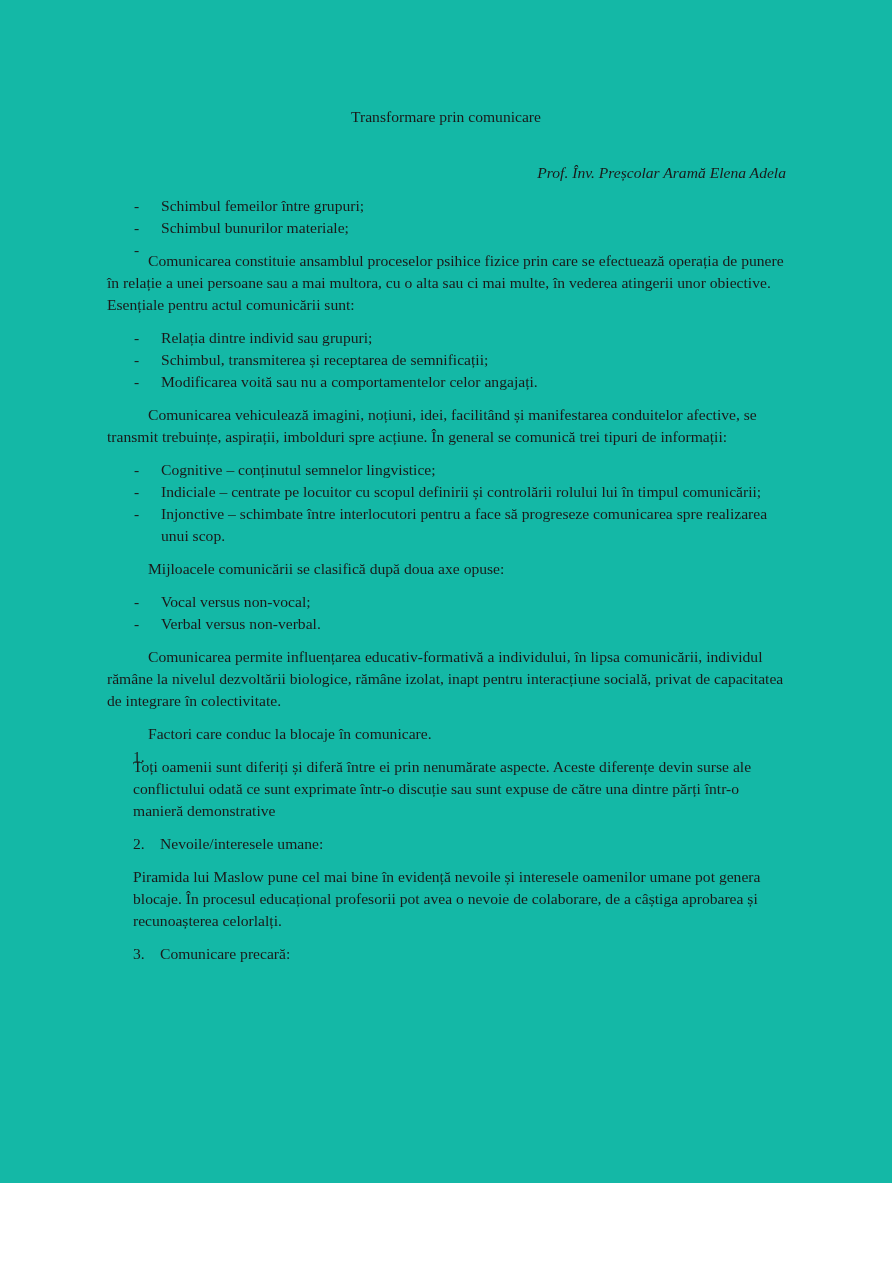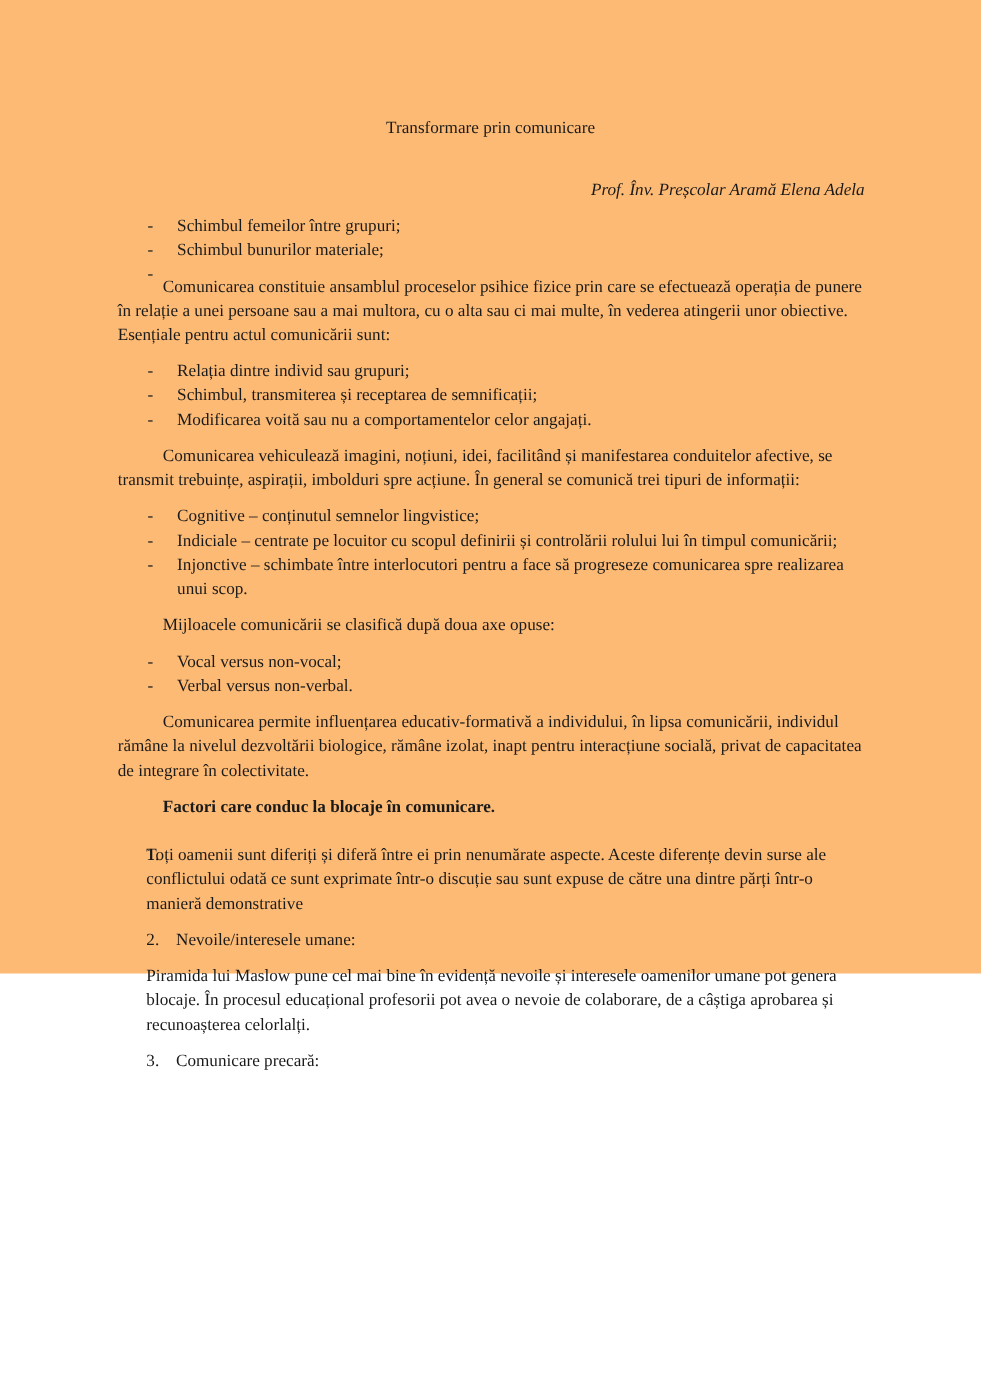--- a/index.html
+++ b/index.html
@@ -1,19 +1,19 @@
 <!DOCTYPE html>
 <html><head>
 <meta charset="utf-8">
 <style>
   html, body { margin: 0; padding: 0; background: #ffffff; }
   body { width: 892px; height: 1263px; overflow: hidden; position: relative; }
   .page {
-    position: absolute; left: 0; top: 0; width: 892px; height: 885px;
-    background: #fdba74; color: #1a1a1a;
+    position: absolute; left: 0; top: 0; width: 892px; height: 1183px;
+    background: #14b8a6; color: #1a1a1a;
     font-family: "Liberation Serif", "DejaVu Serif", serif;
     font-size: 15.6px; line-height: 22px;
   }
   .title {
     position: absolute; top: 106px; left: 0; width: 892px; text-align: center;
     font-size: 15.6px;
   }
   .author {
     position: absolute; top: 162px; right: 106px; text-align: right; font-style: italic;
   }
@@ -22,21 +22,21 @@
   }
   .para { margin: 0 0 11px 0; text-indent: 41px; }
   .dash-list { list-style: none; margin: 0 0 11px 0; padding: 0; }
   .dash-list li { position: relative; padding-left: 54px; }
   .dash-list li .marker {
     position: absolute; left: 27px; top: 0;
   }
   .num-item { position: relative; padding-left: 53px; margin: 0 0 11px 0; }
   .num-item .marker { position: absolute; left: 26px; top: 0; }
   .sub-para { margin: 0 0 11px 0; padding-left: 26px; }
-  .heading { margin: 0 0 22px 0; padding-left: 41px; font-weight: bold; }
+  .heading { margin: 0 0 1px 0; padding-left: 41px; font-weight: normal; }
   .plain-para { margin: 0 0 11px 0; padding-left: 41px; }
 </style>
 </head>
 <body>
 
 <div class="page">
   <div class="title">Transformare prin comunicare</div>
   <div class="author">Prof. Înv. Preșcolar Aramă Elena Adela</div>
 
   <div class="body">

